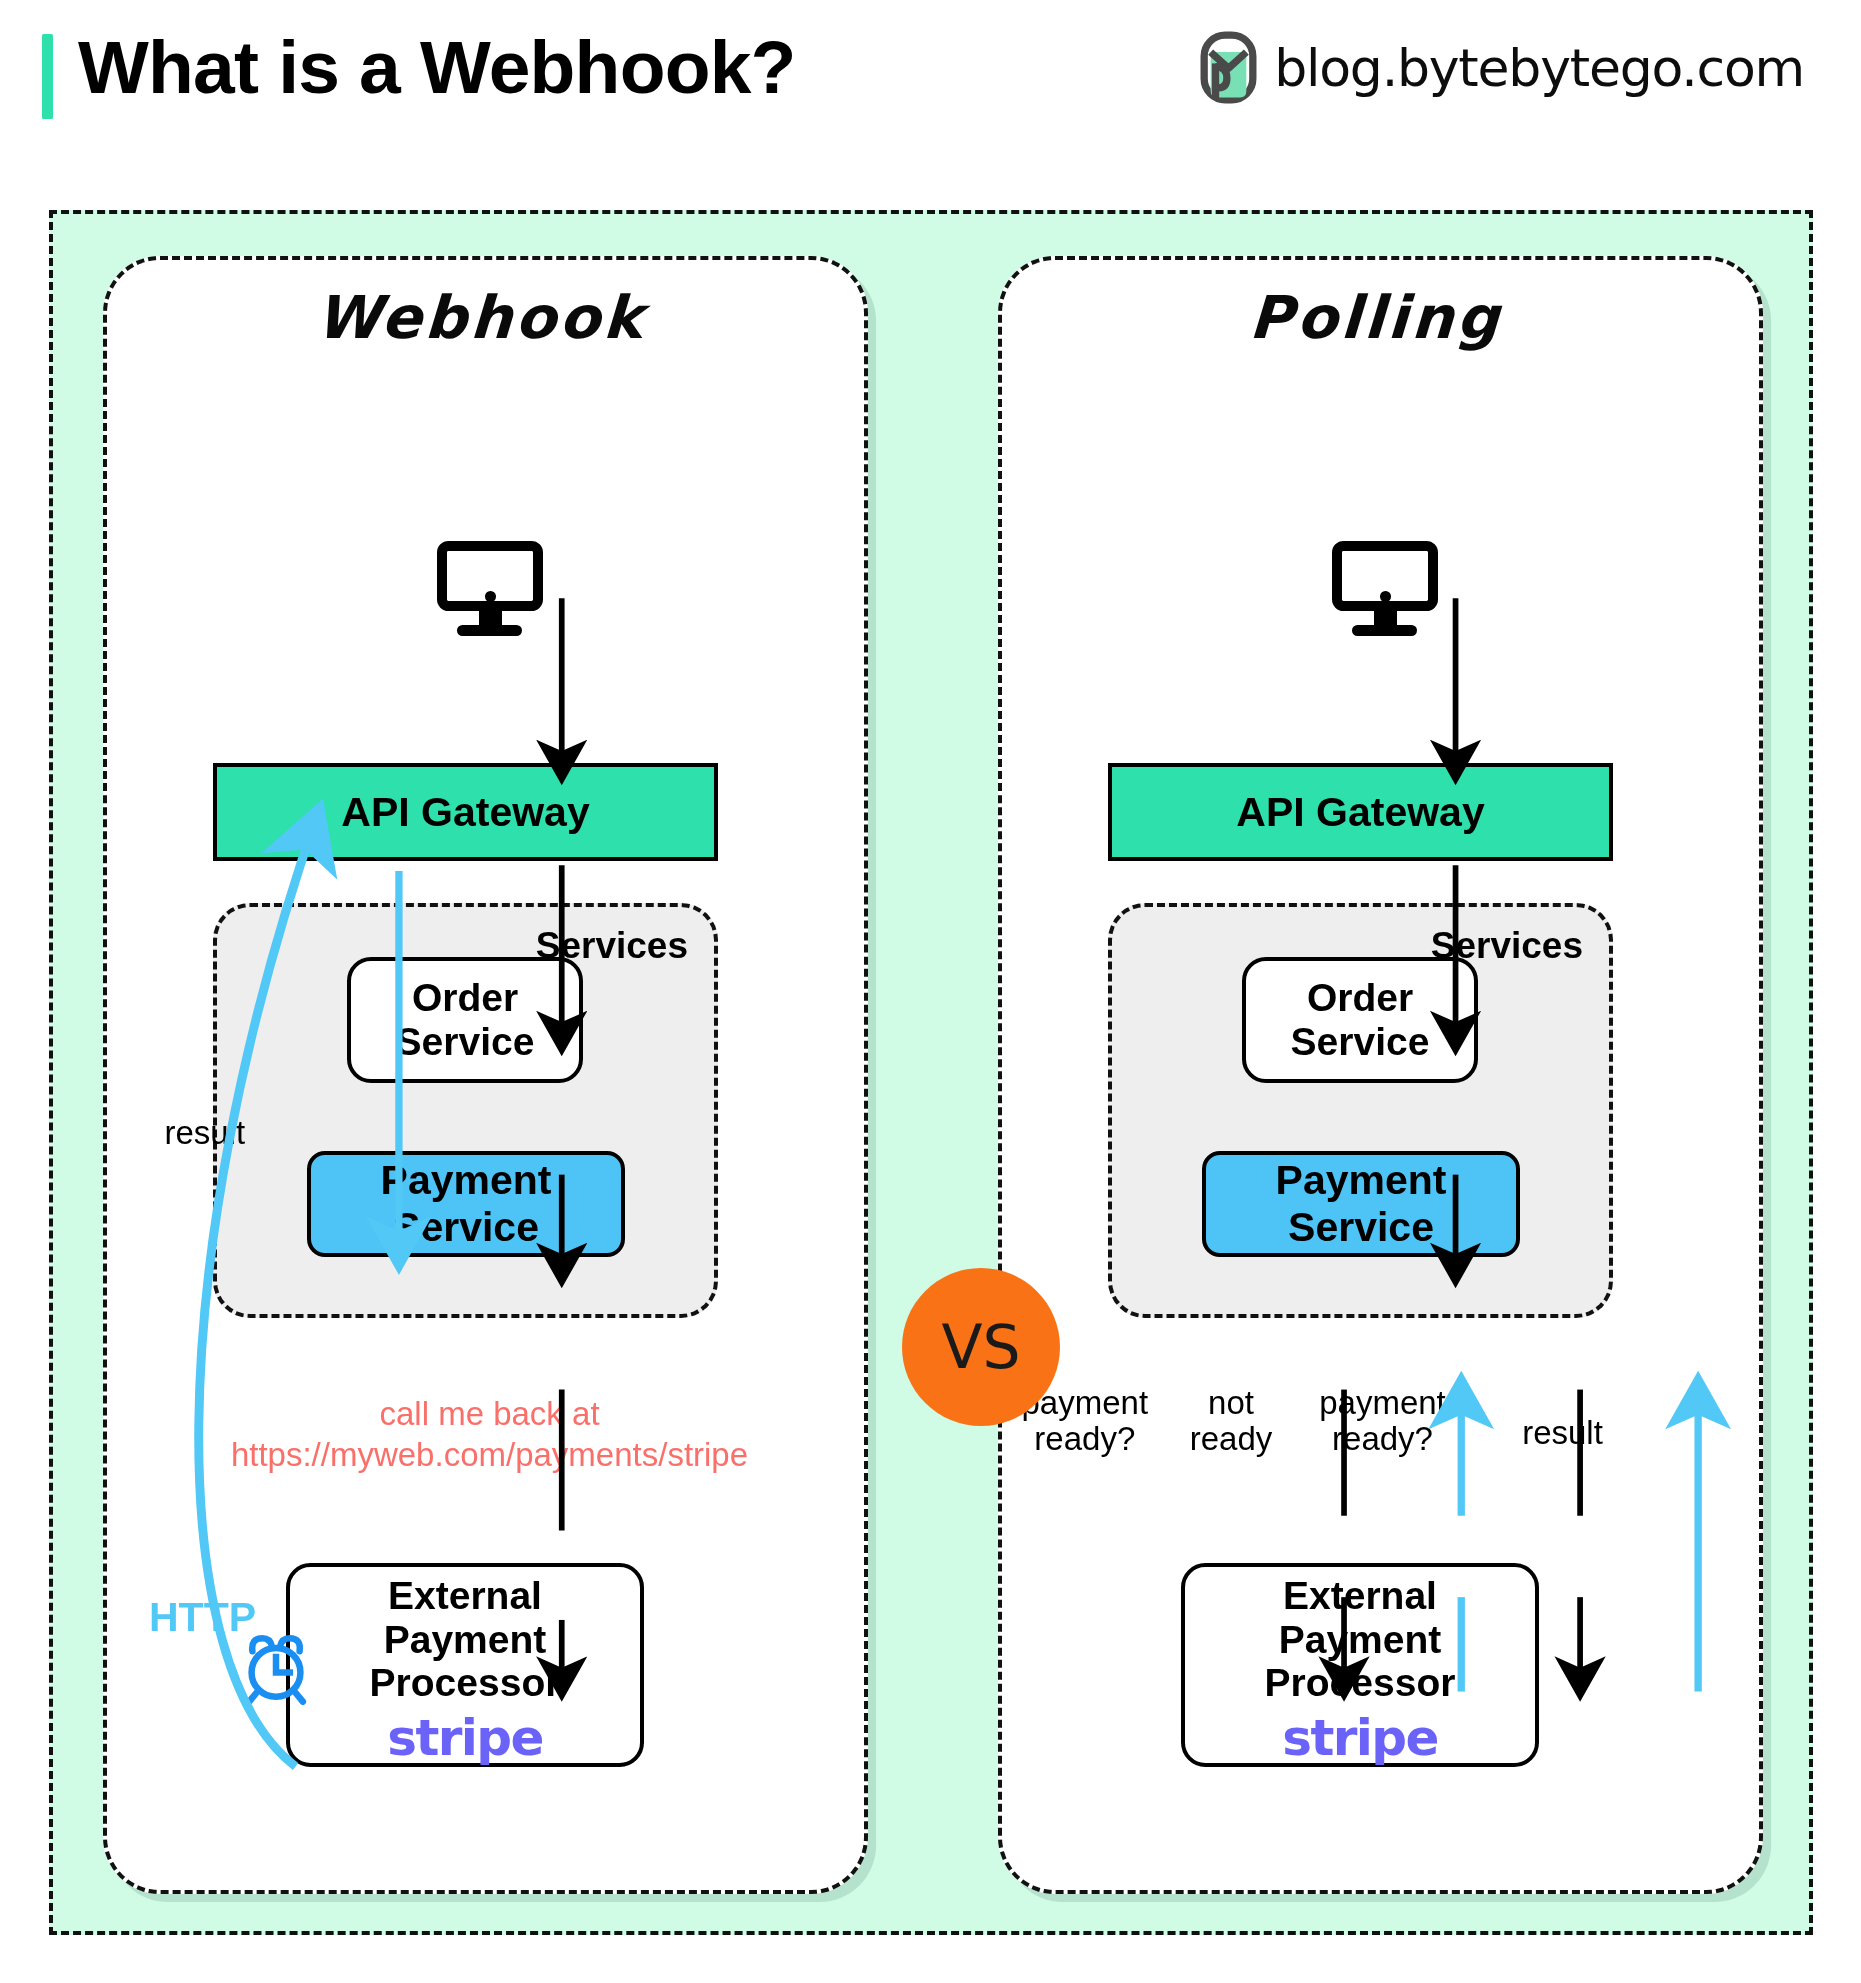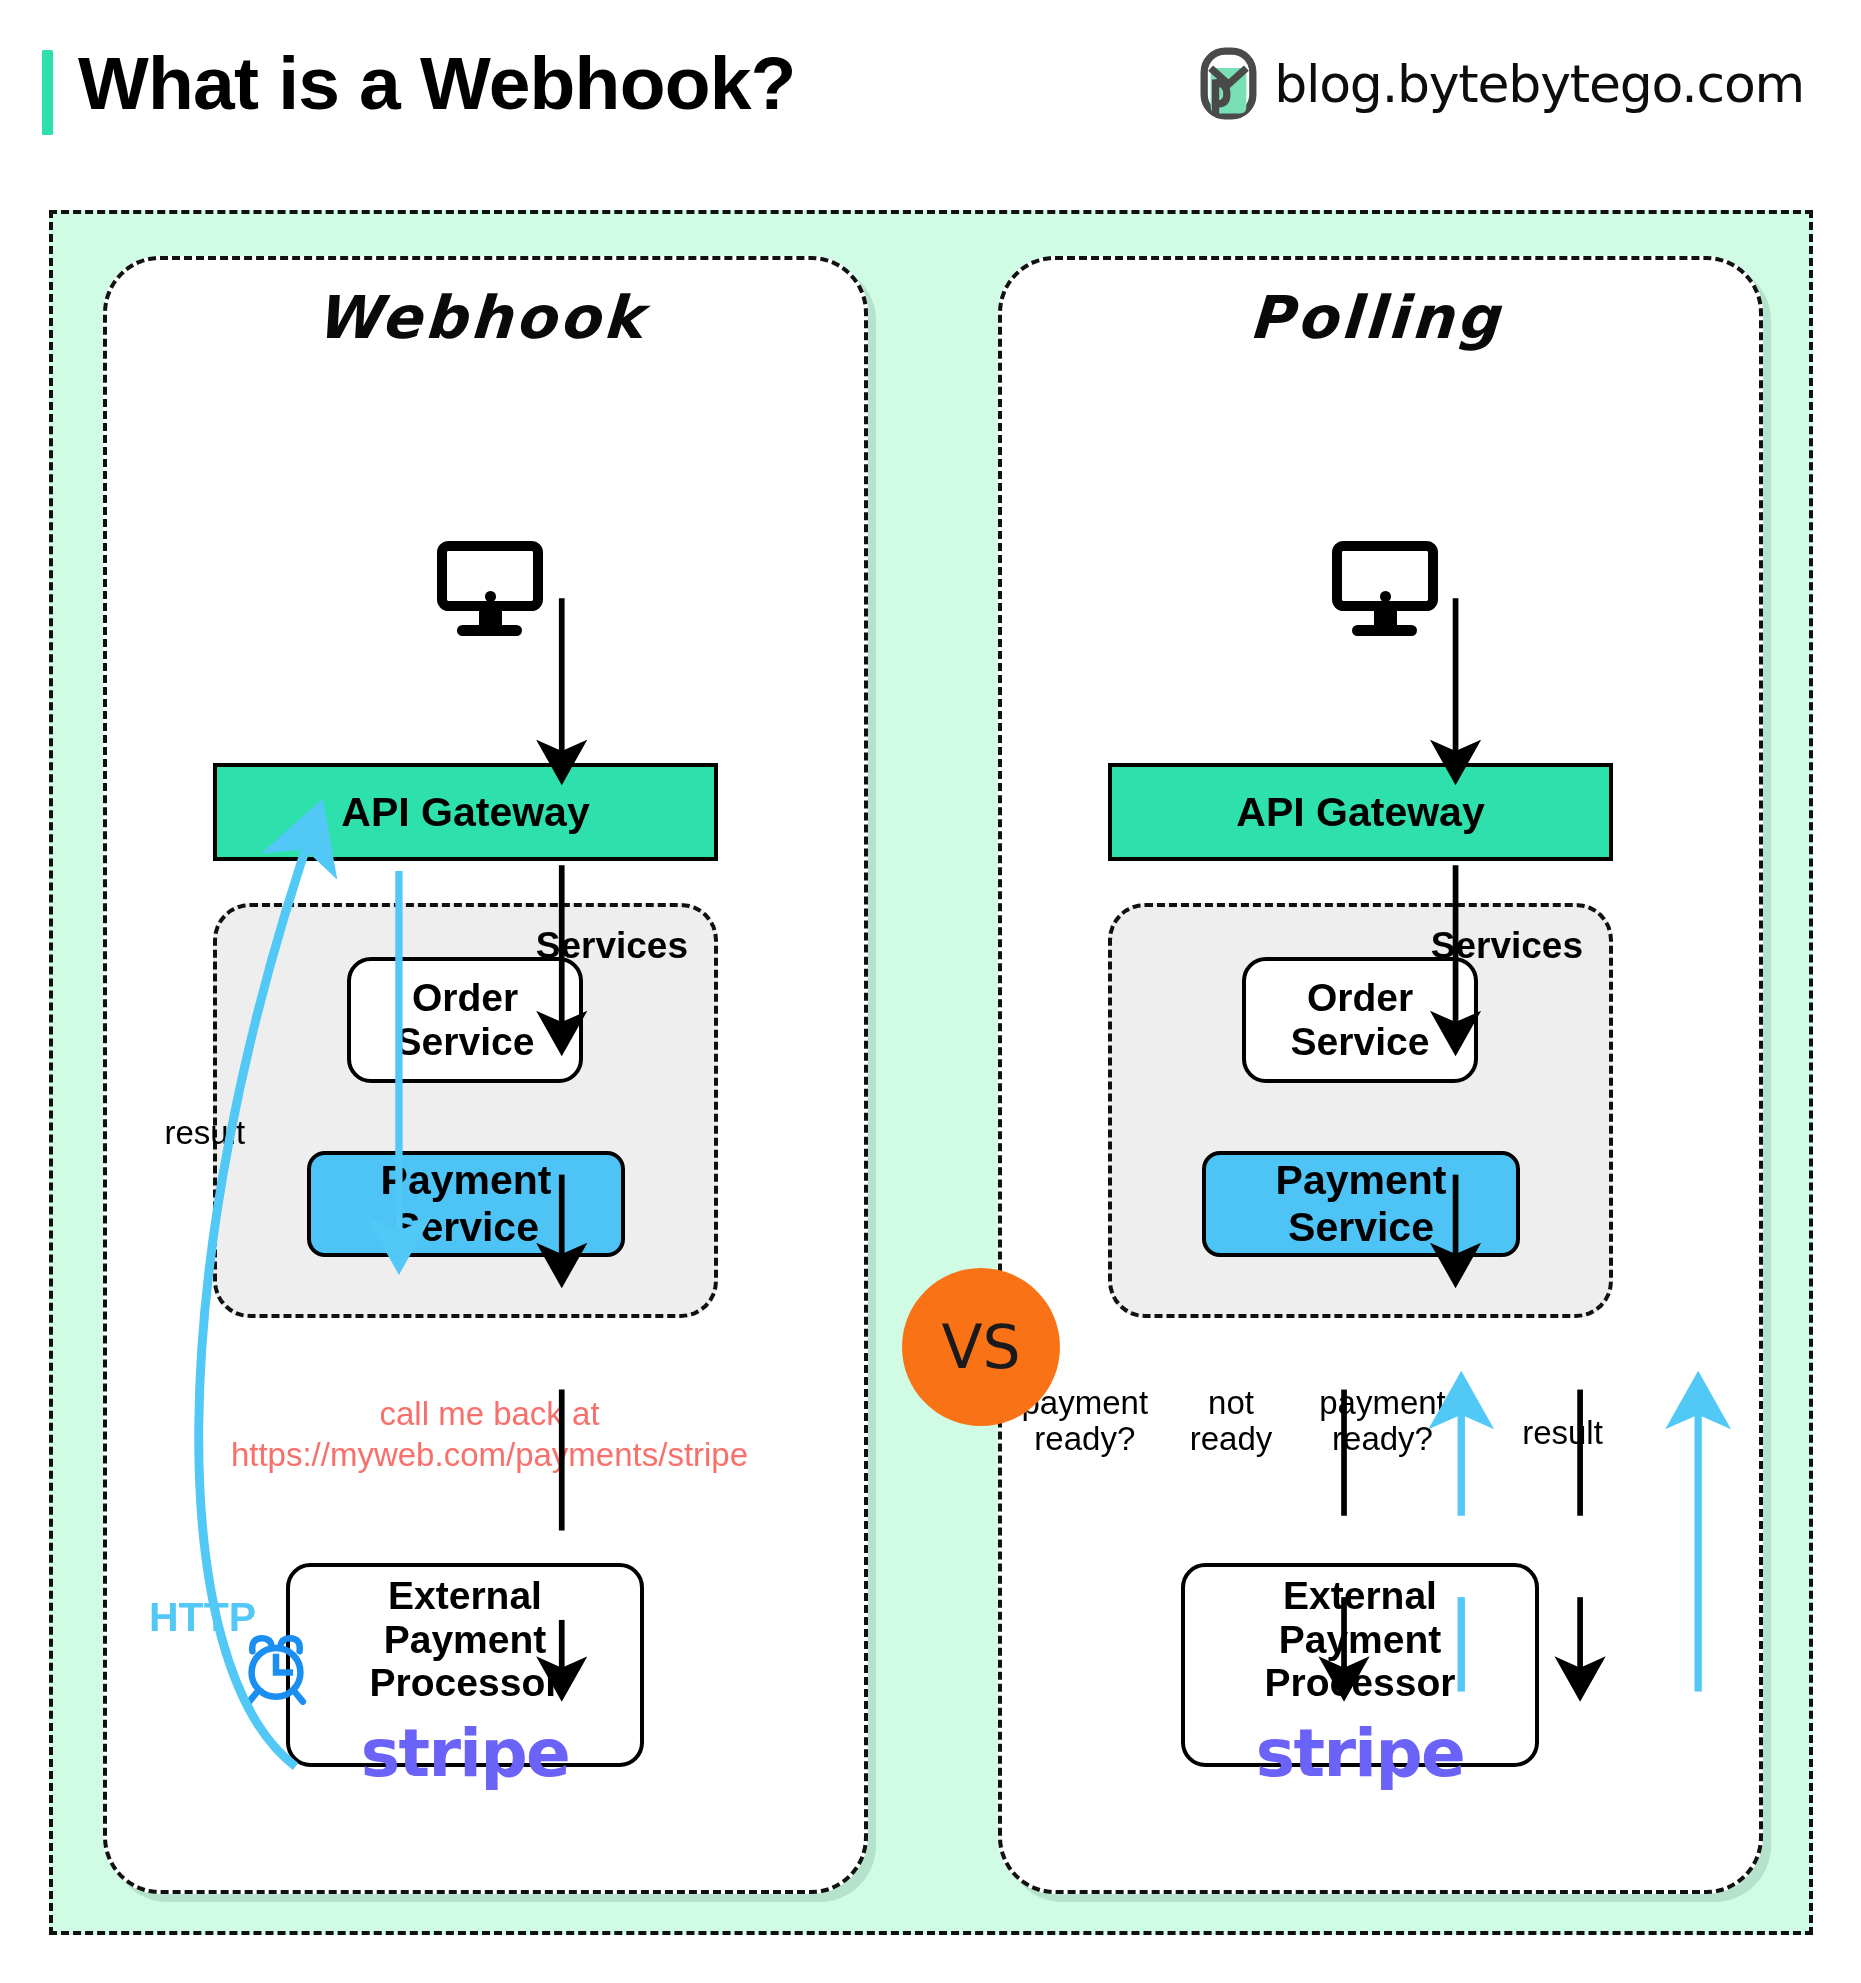--- a/index.html
+++ b/index.html
@@ -6,21 +6,21 @@
   body{
     width:1861px;height:1983px;
     background:#ffffff;
     font-family:"Liberation Sans",sans-serif;
     overflow:hidden;
     position:relative;
   }
   .page{position:absolute;inset:0;}
 
   
-  .header{position:absolute;left:0;top:16px;width:1861px;height:204px;}
+  .header{position:absolute;left:0;top:0;width:1861px;height:204px;}
   .title-bar{position:absolute;left:42px;top:34px;width:11.4px;height:85px;background:#2ee0ac;border-radius:1.6px;}
   .page-title{
     position:absolute;left:78px;top:24.4px;
     font-size:75px;font-weight:700;color:#000;
     letter-spacing:-0.8px;white-space:nowrap;
     font-family:"Liberation Sans",sans-serif;
   }
   .brand{position:absolute;right:57px;top:31px;display:flex;align-items:center;gap:16.3px;}
   .brand-logo{width:59px;height:73px;position:relative;}
   .brand-text{
@@ -73,21 +73,21 @@
   .payment{
     width:318px;height:106px;background:#4ec3f5;border:4.1px solid #000;border-radius:18px;
     font-size:41px;
   }
   .processor{
     width:358px;height:204px;background:#fff;border:4.1px solid #000;border-radius:24.4px;
     font-size:39px;line-height:1.12;flex-direction:column;justify-content:flex-start;
     padding-top:7px;
   }
   .stripe-word{
-    margin-top:12px;font-size:66px;font-weight:700;color:#6b63f7;
+    margin-top:5px;font-size:50px;font-weight:700;color:#6b63f7;
     font-family:"DejaVu Sans",sans-serif;letter-spacing:-1.6px;font-style:normal;
   }
 
   
   .monitor{position:absolute;width:106px;height:94px;}
   .mon-screen{position:absolute;left:0;top:0;width:106px;height:70px;border:10.6px solid #000;
               border-radius:11.4px;box-sizing:border-box;background:#fff;}
   .mon-dot{position:absolute;left:48px;top:50px;width:10.6px;height:10.6px;border-radius:50%;background:#000;}
   .mon-neck{position:absolute;left:42px;top:70px;width:23px;height:16.3px;background:#000;}
   .mon-base{position:absolute;left:20.4px;top:84px;width:65px;height:11.4px;background:#000;border-radius:5.7px;}

